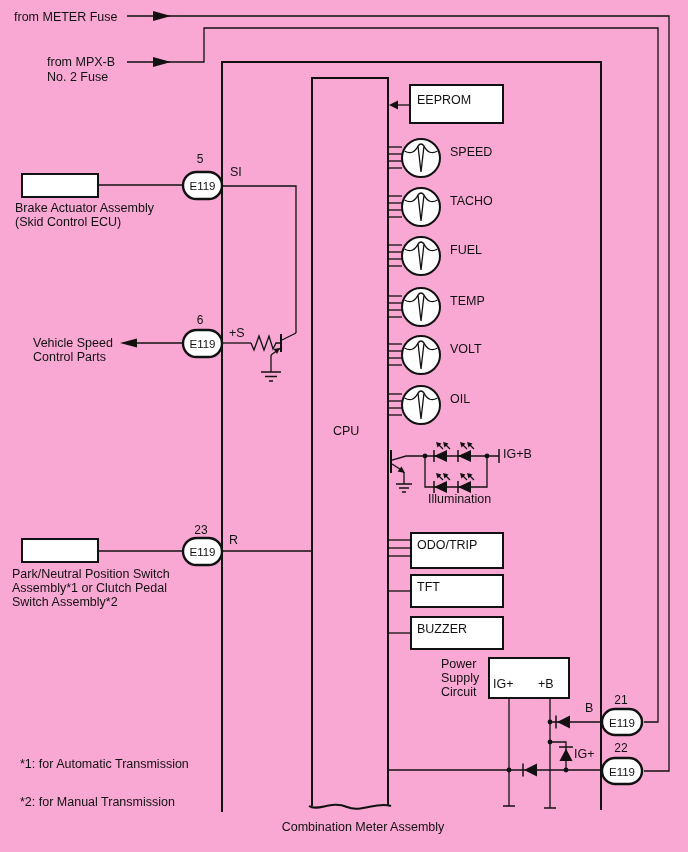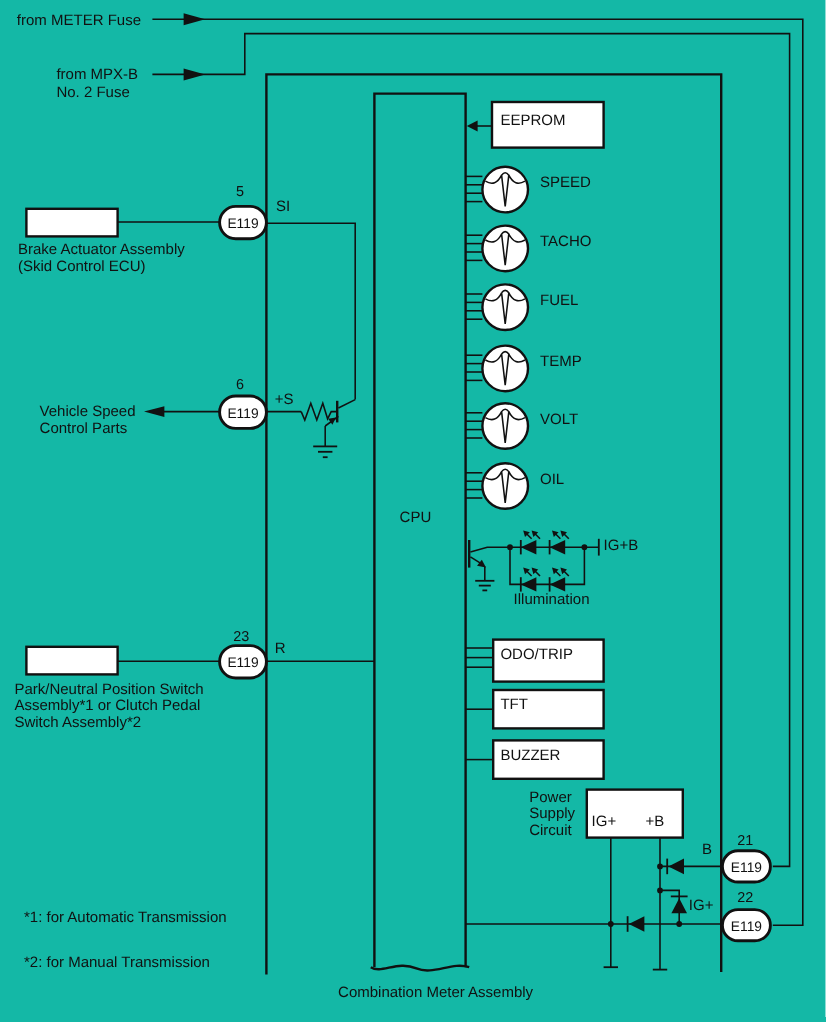--- a/index.html
+++ b/index.html
@@ -1,16 +1,16 @@
 <!DOCTYPE html>
 <html><head>
 <meta charset="utf-8">
 <style>
   html,body{margin:0;padding:0;background:#fff;}
-  .stage{position:relative;width:688px;height:852px;background:#14b8a6;overflow:hidden;}
+  .stage{position:relative;width:688px;height:852px;background:#f9a8d4;overflow:hidden;}
   svg{display:block;}
   svg text{font-family:"Liberation Sans","DejaVu Sans",sans-serif;font-size:12.5px;fill:#111;}
   text.conn{font-size:11.5px;text-anchor:middle;}
   text.pin{font-size:12px;text-anchor:middle;}
   text.ctr{text-anchor:middle;}
   .w{stroke:#111;stroke-width:1.3;fill:none;}
   .w2{stroke:#111;stroke-width:2;fill:none;}
   .w15{stroke:#111;stroke-width:1.5;fill:none;}
   .blk{fill:#111;stroke:none;}
   .box{fill:#ffffff;stroke:#111;stroke-width:2;}

